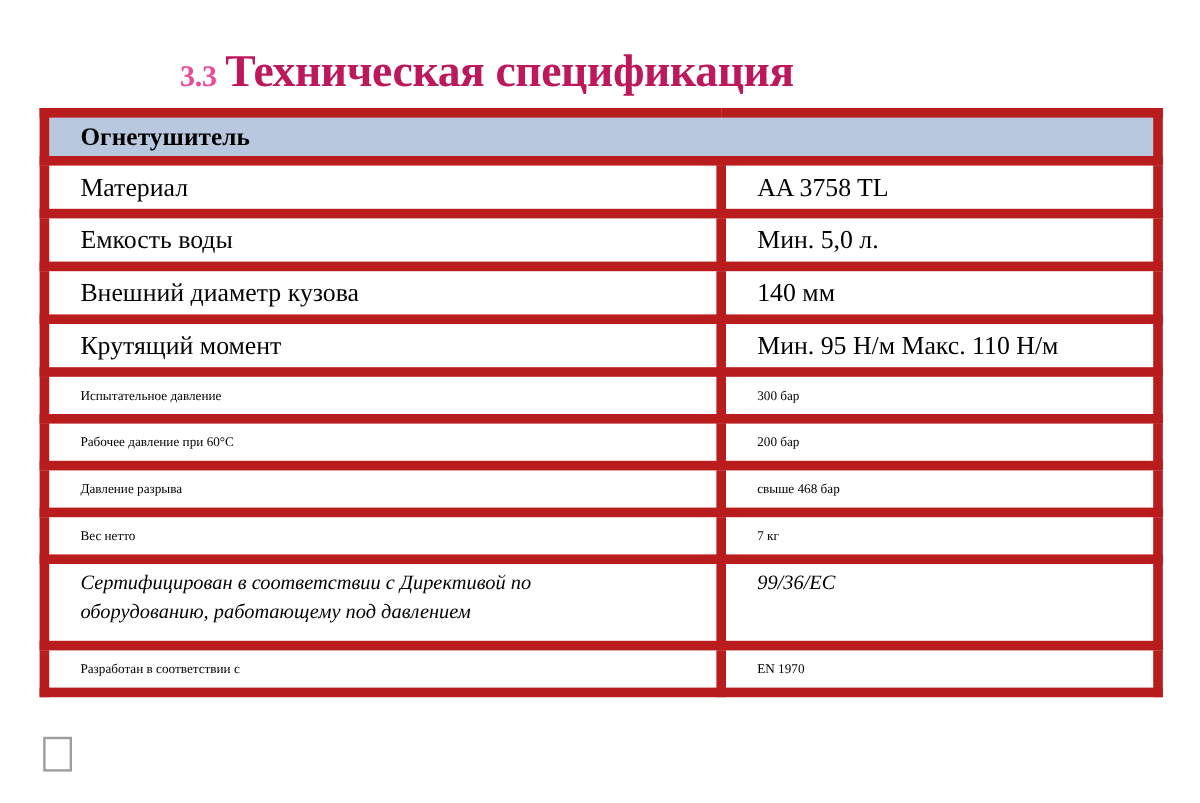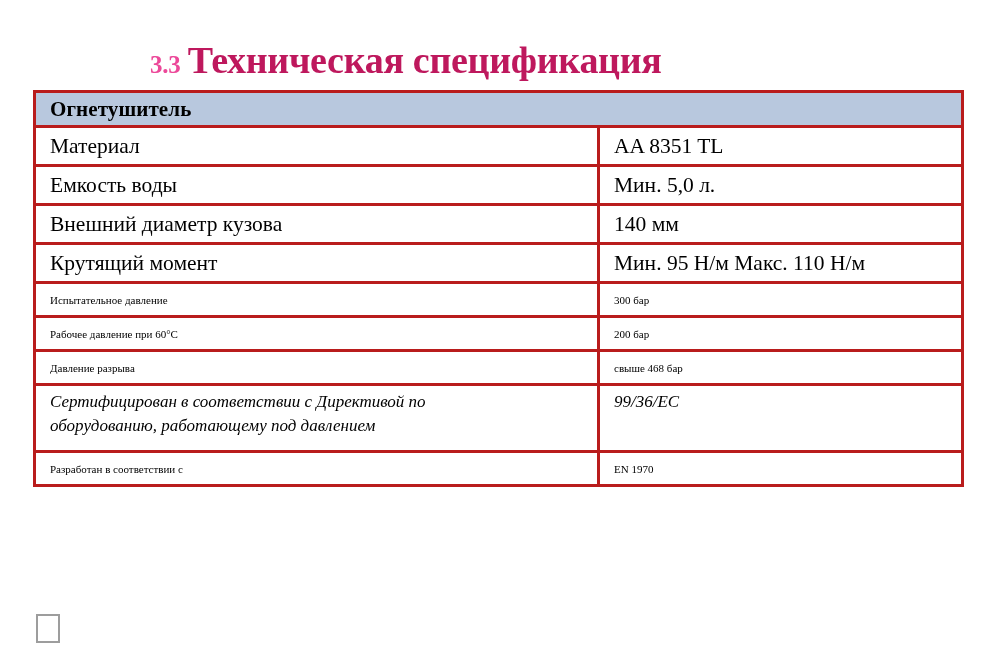--- a/index.html
+++ b/index.html
@@ -52,22 +52,22 @@
   .spec-table {
     position: absolute;
     left: 33px;
     top: 90px;
     width: 928px;
     border-collapse: collapse;
     table-layout: fixed;
     background: #ffffff;
   }
   .spec-table td {
-    border: 3px solid #b91c1c;
-    padding: 0 0 0 14px;
+    border: 8px solid #b91c1c;
+    padding: 0 0 0 26px;
     vertical-align: middle;
     background: #ffffff;
   }
 
   
   .hdr-row td {
     background: #b8c8de;
     height: 32px;
     font-size: 21px;
     font-weight: bold;
@@ -131,21 +131,21 @@
     <colgroup>
       <col class="col-label">
       <col class="col-value">
     </colgroup>
     <tbody>
       <tr class="hdr-row">
         <td colspan="2">Огнетушитель</td>
       </tr>
     <tr class="row-lg">
           <td class="label-cell">Материал</td>
-          <td class="val-cell">AA 8351 TL</td>
+          <td class="val-cell">AA 3758 TL</td>
         </tr>
         <tr class="row-lg">
           <td class="label-cell">Емкость воды</td>
           <td class="val-cell">Мин. 5,0 л.</td>
         </tr>
         <tr class="row-lg">
           <td class="label-cell">Внешний диаметр кузова</td>
           <td class="val-cell">140 мм</td>
         </tr>
         <tr class="row-lg">
@@ -157,20 +157,24 @@
           <td class="val-cell">300 бар</td>
         </tr>
         <tr class="row-sm">
           <td class="label-cell">Рабочее давление при 60°C</td>
           <td class="val-cell">200 бар</td>
         </tr>
         <tr class="row-sm">
           <td class="label-cell">Давление разрыва</td>
           <td class="val-cell">свыше 468 бар</td>
         </tr>
+        <tr class="row-sm">
+          <td class="label-cell">Вес нетто</td>
+          <td class="val-cell">7 кг</td>
+        </tr>
         <tr class="row-tall">
           <td class="label-cell"><span>Сертифицирован в соответствии с Директивой по</span><span class="cell-line2">оборудованию, работающему под давлением</span></td>
           <td class="val-cell">99/36/EC</td>
         </tr>
         <tr class="row-sm">
           <td class="label-cell">Разработан в соответствии с</td>
           <td class="val-cell">EN 1970</td>
         </tr>
       </tbody>
   </table>

